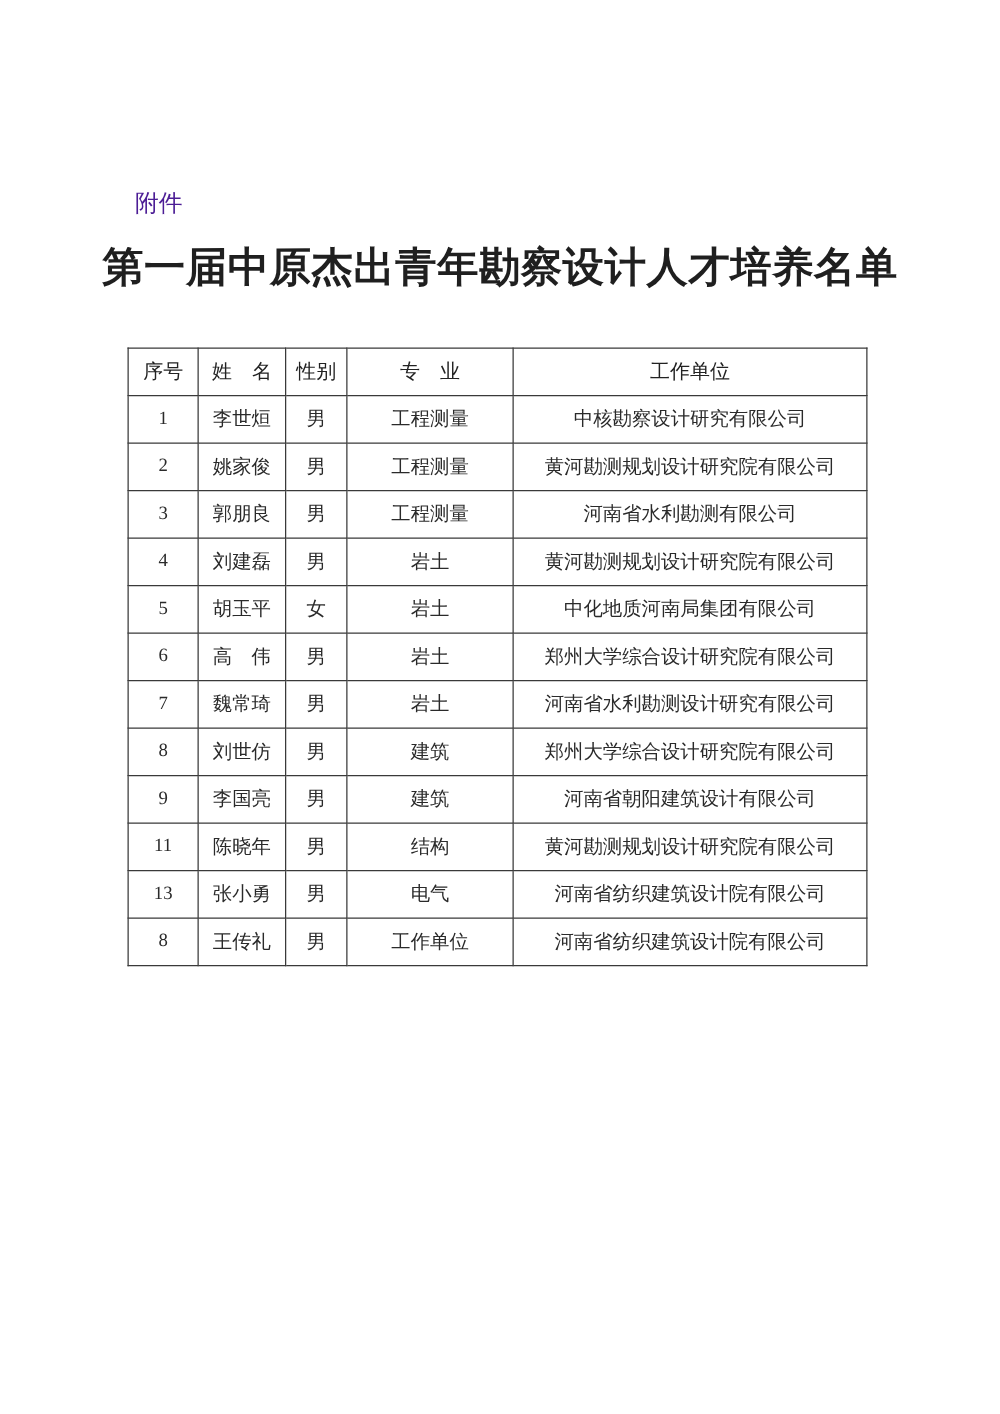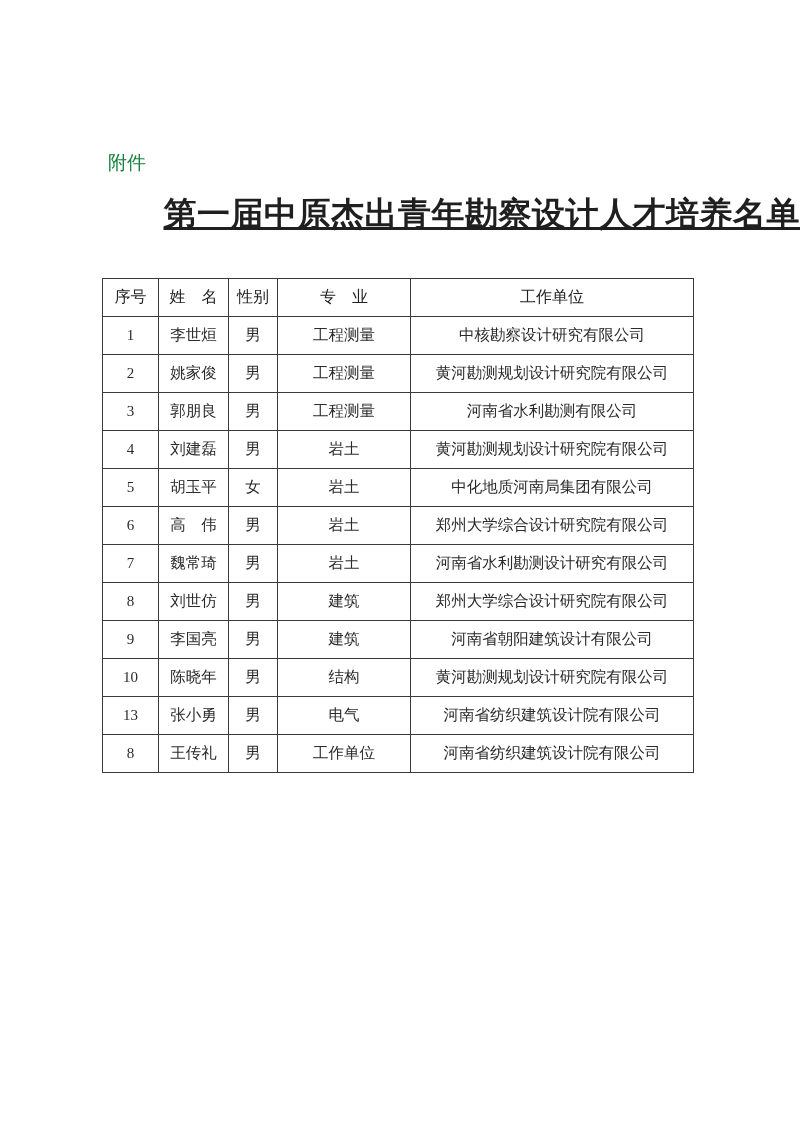--- a/index.html
+++ b/index.html
@@ -1,18 +1,18 @@
 <!DOCTYPE html>
 <html><head>
   <meta charset="utf-8">
   <style>
     html, body { margin: 0; padding: 0; background: #ffffff; }
     body { width: 800px; height: 1131px; position: relative; overflow: hidden; font-family: "DejaVu Serif", "Liberation Serif", serif; color: #222; }
-    .attachment { position: absolute; left: 108px; top: 150px; font-family: Liberation Serif, serif; font-size: 19px; color: #15803d; letter-spacing: 0px; }
-    .title { position: absolute; left: 0; width: 800px; top: 192px; text-align: right; font-size: 33px; font-weight: bold; color: #1f1f1f; letter-spacing: 0.5px; font-family: "DejaVu Serif", "Liberation Serif", serif; text-decoration: underline; }
+    .attachment { position: absolute; left: 108px; top: 150px; font-family: Liberation Serif, serif; font-size: 19px; color: #4c1d95; letter-spacing: 0px; }
+    .title { position: absolute; left: 0; width: 800px; top: 192px; text-align: center; font-size: 33px; font-weight: bold; color: #1f1f1f; letter-spacing: 0.5px; font-family: "DejaVu Serif", "Liberation Serif", serif; }
     table.roster { position: absolute; left: 102px; top: 278px; border-collapse: collapse; width: 591px; table-layout: fixed; }
     table.roster th, table.roster td { border: 1.5px solid #3a3a3a; height: 37px; padding: 0; text-align: center; vertical-align: middle; font-size: 15.5px; font-weight: normal; color: #2a2a2a; }
     table.roster th { font-family: Liberation Sans, sans-serif; font-size: 16px; color: #222; }
     table.roster td.num { font-family: "Liberation Serif", "DejaVu Serif", serif; font-size: 15px; }
     col.c1 { width: 56px; } col.c2 { width: 70px; } col.c3 { width: 49px; } col.c4 { width: 133px; } col.c5 { width: 283px; }
   </style>
 </head>
 <body>
 
 <div class="attachment">附件</div>
@@ -93,21 +93,21 @@
         <td>郑州大学综合设计研究院有限公司</td>
       </tr>
       <tr>
         <td class="num">9</td>
         <td>李国亮</td>
         <td>男</td>
         <td>建筑</td>
         <td>河南省朝阳建筑设计有限公司</td>
       </tr>
       <tr>
-        <td class="num">10</td>
+        <td class="num">11</td>
         <td>陈晓年</td>
         <td>男</td>
         <td>结构</td>
         <td>黄河勘测规划设计研究院有限公司</td>
       </tr>
       <tr>
         <td class="num">13</td>
         <td>张小勇</td>
         <td>男</td>
         <td>电气</td>

